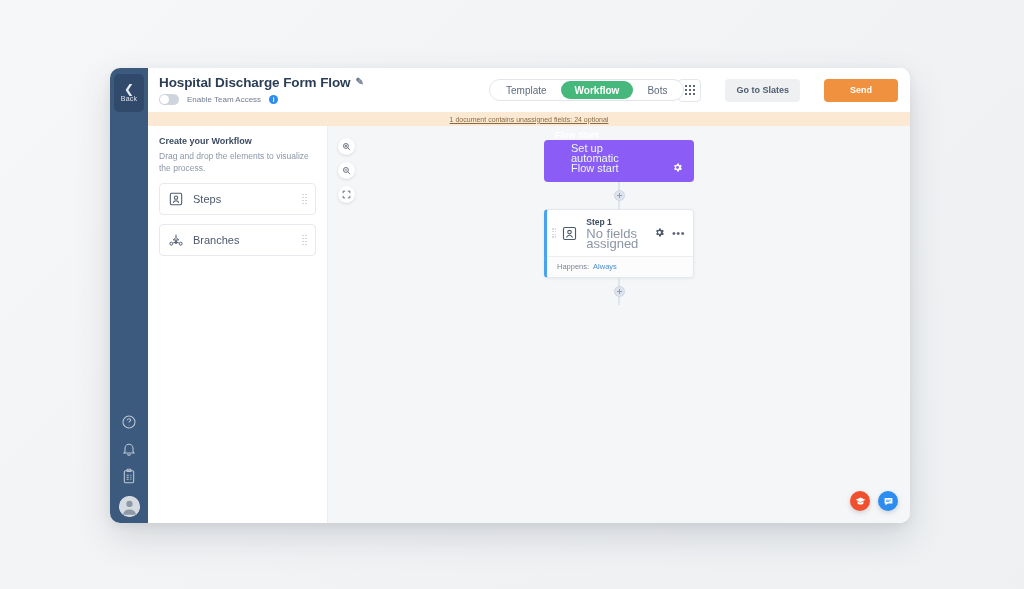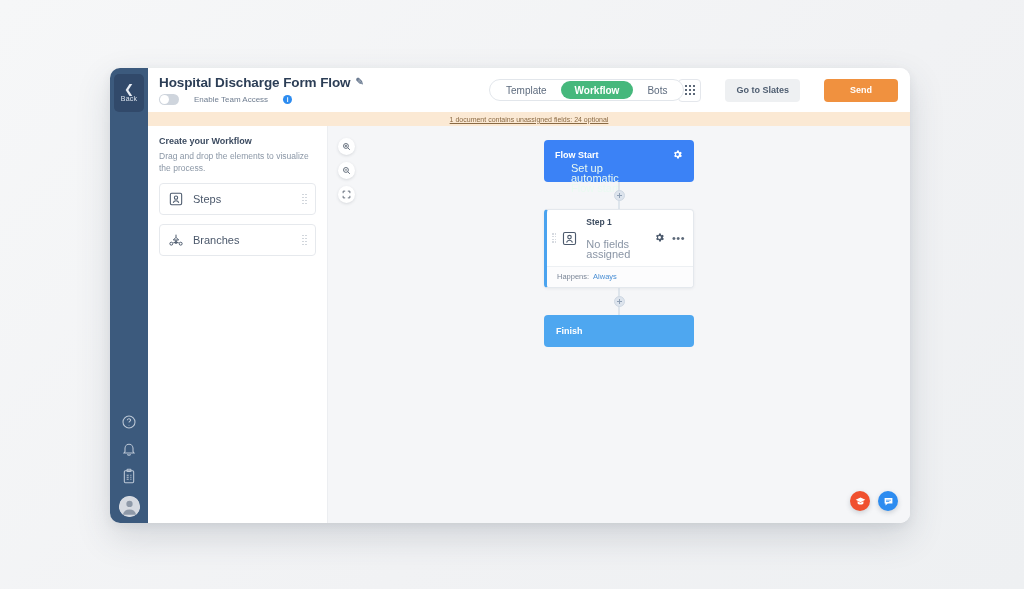--- a/index.html
+++ b/index.html
@@ -56,21 +56,21 @@
     height:44px; flex:0 0 44px; background:#fff;
     display:flex; align-items:center; padding:0 12px 0 11px;
     position:relative;
   }
   .title-wrap{ width:290px; flex:0 0 290px; }
   .app-title{
     font-size:13.5px; font-weight:700; color:#2c3e56; letter-spacing:-.1px;
     display:flex; align-items:center; gap:5px; line-height:15px;
   }
   .pencil{ font-size:10px; color:#6b7b91; transform:translateY(-1px);}
-  .team-row{ display:flex; align-items:center; gap:15px; margin-top:4px;}
+  .team-row{ display:flex; align-items:center; gap:8px; margin-top:4px;}
   .toggle{
     width:20px;height:11px;border-radius:6px;background:#cfd5dd;
     position:relative; cursor:pointer; flex:0 0 20px;
   }
   .toggle:after{
     content:""; position:absolute; left:1px; top:1px;
     width:9px;height:9px;border-radius:50%;background:#fff;
   }
   .team-label{ font-size:8px; color:#6f7d90;}
   .info-dot{
@@ -149,22 +149,22 @@
     display:flex;align-items:center;justify-content:center;cursor:pointer;
   }
 
   
   .flow{
     position:absolute; left:50%; top:14px; transform:translateX(-50%);
     width:150px; display:flex; flex-direction:column; align-items:center;
   }
   .node{ width:150px; border-radius:4px; position:relative;}
   .node-start{
-    background:#3b82f6; padding:9px 11px; height:42px;
-    display:flex; align-items:flex-start;gap:28px;
+    background:#8b5cf6; padding:9px 11px; height:42px;
+    display:flex; align-items:flex-end;gap:28px;
   }
   .node-start .t{ font-size:9px;font-weight:700;color:#fff;line-height:12px;}
   .node-start .s{ font-size:11px;color:#eafaf1;margin-top:2px;line-height:10px;margin-left:16px;}
   .gear-w{ margin-left:auto; cursor:pointer; display:flex;}
 
   .connector{
     width:150px; height:27px; position:relative;
     display:flex; align-items:center; justify-content:center;
   }
   .connector .line{
@@ -185,21 +185,21 @@
   .node-step{
     background:#fff; border:1px solid #e4e8ed; border-left:3px solid #4aa3ef;
     border-radius:4px; box-shadow:0 1px 3px rgba(60,72,90,.07); overflow:hidden;
   }
   .step-main{ display:flex; align-items:center; padding:7px 8px 7px 5px;}
   .step-drag{ display:grid;grid-template-columns:repeat(2,1.5px);gap:1.3px;margin-right:5px;opacity:.4;}
   .step-drag i{width:1.5px;height:1.5px;background:#9aa5b3;display:block;}
   .step-ico{ width:17px;height:17px;flex:0 0 17px;}
   .step-txt{ margin-left:8px; flex:1;}
   .step-txt .t{ font-size:8.5px;font-weight:700;color:#3b4a5e;line-height:11px;}
-  .step-txt .s{ font-size:11px;color:#8a95a5;margin-top:11px;line-height:10px;}
+  .step-txt .s{ font-size:13px;color:#8a95a5;margin-top:1px;line-height:10px;}
   .step-acts{ display:flex;align-items:center;gap:7px;}
   .dots3{ color:#5c6878; font-size:11px; line-height:6px; cursor:pointer; letter-spacing:.5px;}
   .step-foot{
     border-top:1px solid #edf0f3; background:#fcfcfd;
     padding:5px 8px 6px 10px; display:flex;align-items:center;gap:4px;
   }
   .step-foot .k{ font-size:7.5px;color:#7b8697;}
   .step-foot .v{ font-size:7.5px;color:#4a8fd4;cursor:pointer;}
 
   .node-finish{
@@ -434,23 +434,20 @@
               <span class="k">Happens:</span>
               <span class="v">Always</span>
             </div>
           </div>
 
           <div class="connector">
             <span class="line"></span>
             <span class="plus"></span>
           </div>
 
-          <div class="node node-finish">
-            <span class="t">Finish</span>
-          </div>
         </div>
 
         <div class="fabs">
           <div class="fab fab-edu">
             <svg width="11" height="11" viewBox="0 0 24 24" fill="#fff">
               <path d="M12 3L1.5 8.2 12 13.4l10.5-5.2L12 3z"></path>
               <path d="M5.6 11.4v4.2c0 1.7 2.9 3.1 6.4 3.1s6.4-1.4 6.4-3.1v-4.2L12 14.6l-6.4-3.2z"></path>
             </svg>
           </div>
           <div class="fab fab-chat">

